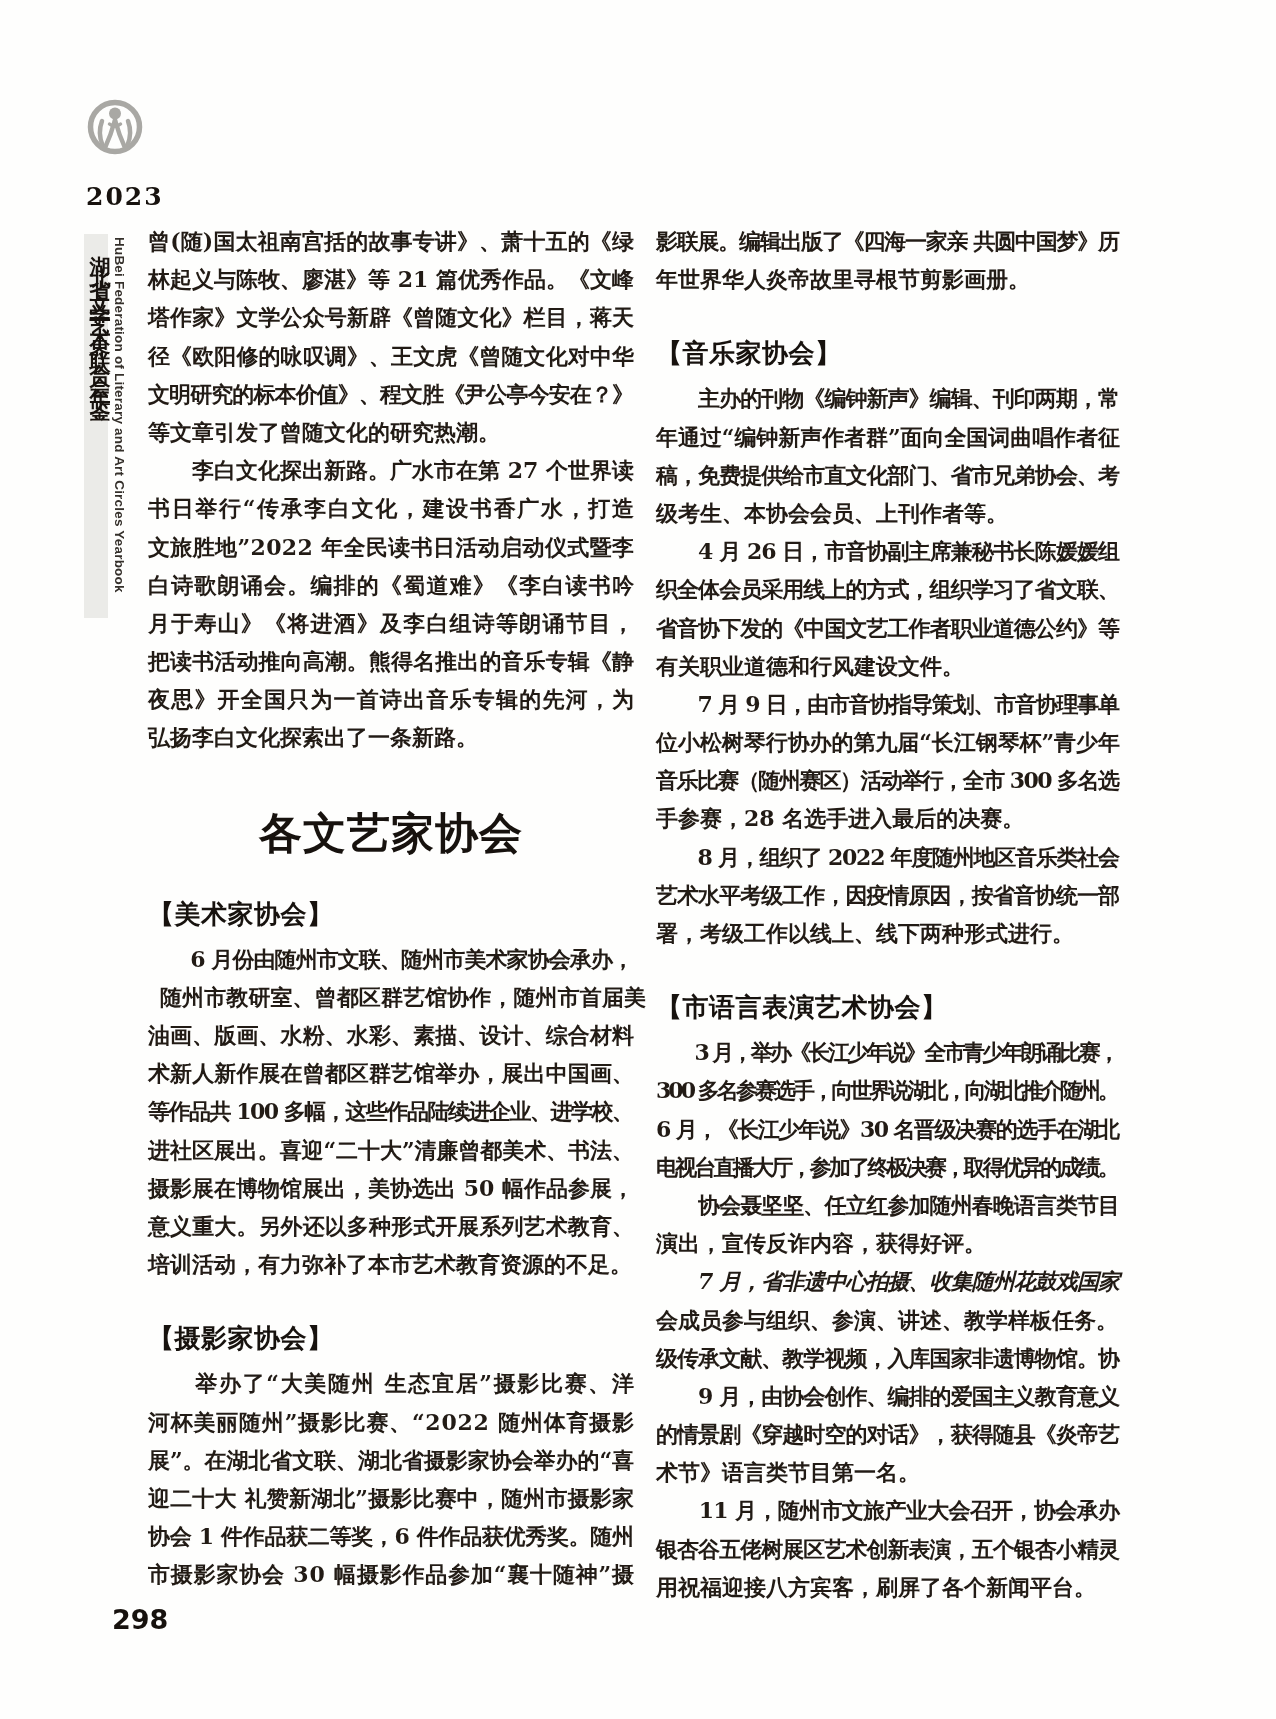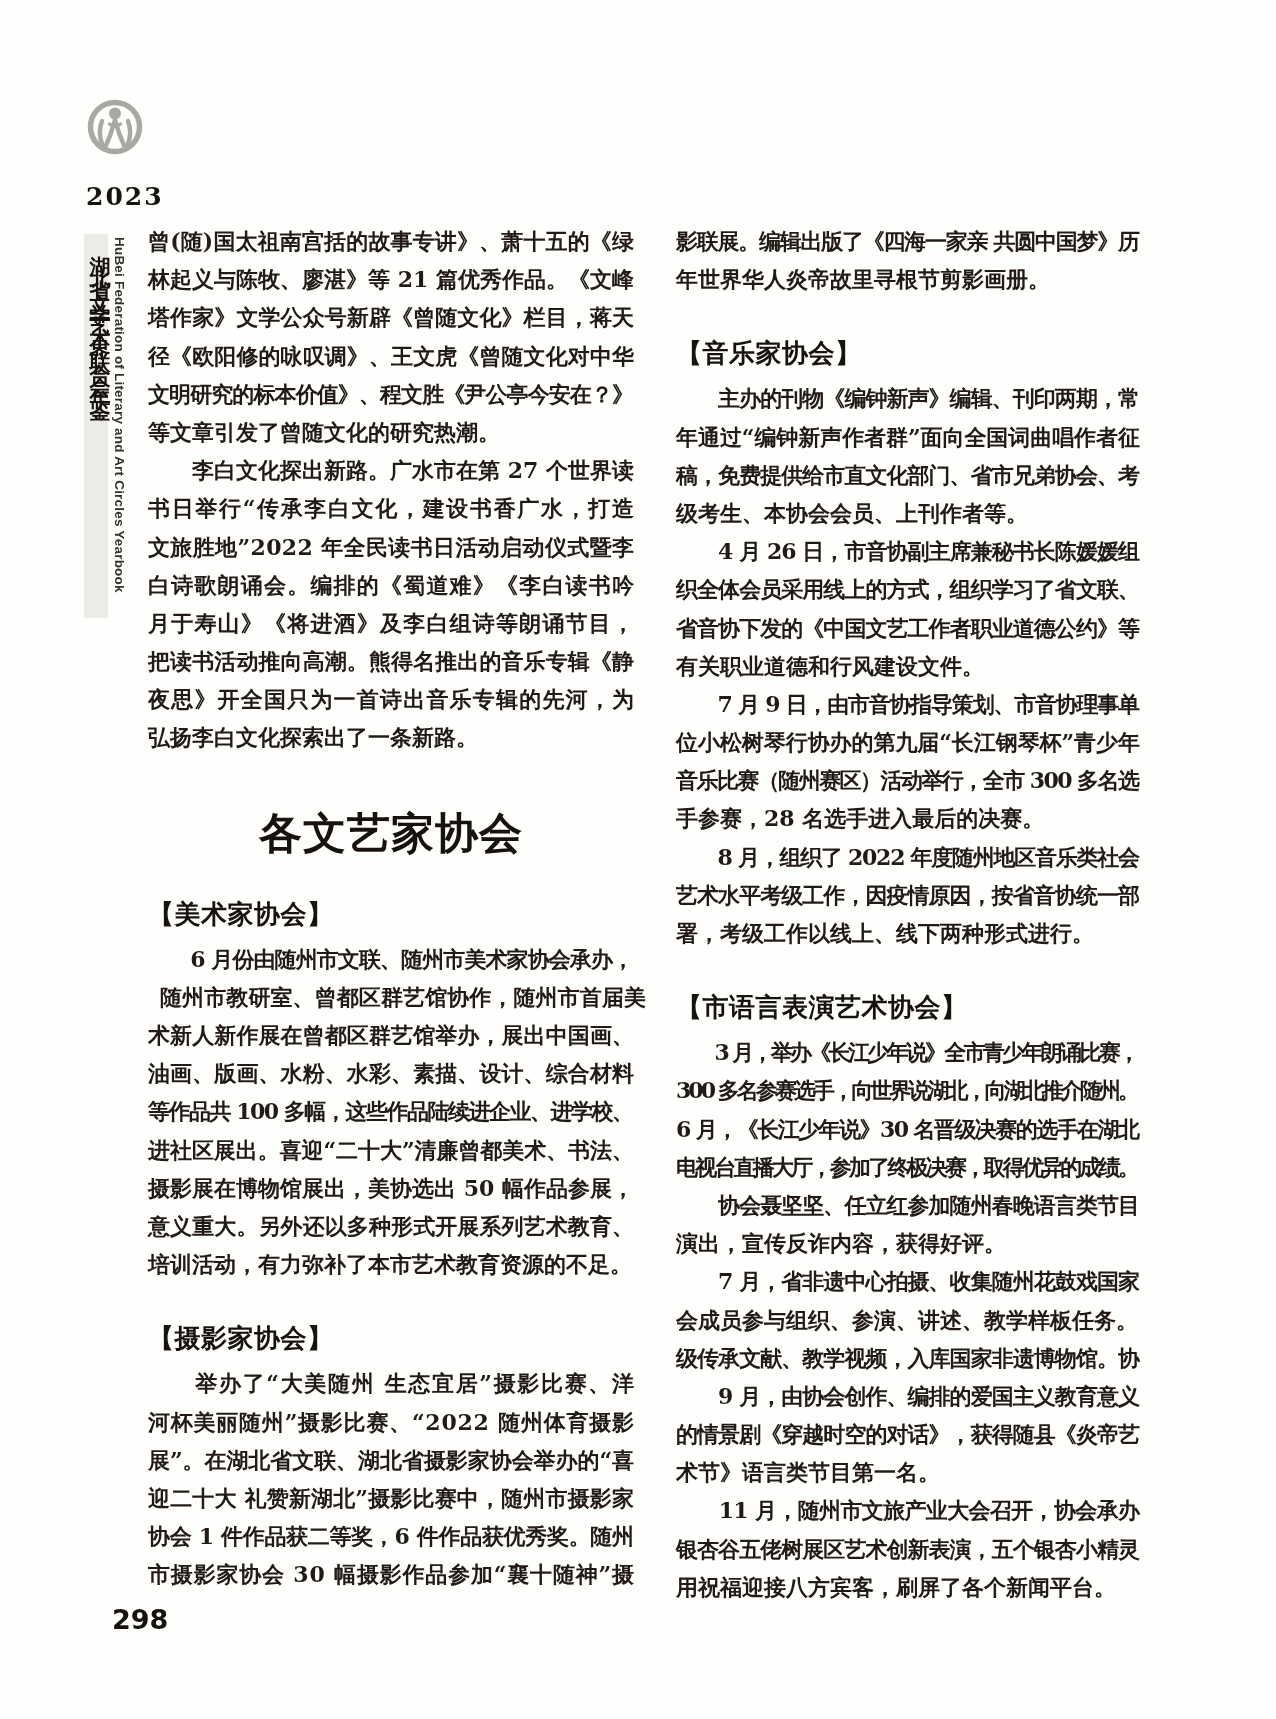--- a/index.html
+++ b/index.html
@@ -15,21 +15,21 @@
   .sidebar-cn{position:absolute;left:86px;top:239px;writing-mode:vertical-rl;text-orientation:upright;
         font-family:"DejaVu Sans","Liberation Sans",sans-serif;font-weight:700;
         font-size:21px;letter-spacing:12px;color:#17120e;}
   .sidebar-en{position:absolute;left:112px;top:237px;writing-mode:vertical-rl;
         font-family:"Liberation Sans","DejaVu Sans",sans-serif;font-weight:700;
         font-size:13.5px;letter-spacing:0.2px;color:#35302b;}
   
   .col{position:absolute;top:222px;font-family:"DejaVu Serif","Liberation Serif",serif;
        font-weight:600;font-size:22px;color:#221b15;}
   .col-left{left:148px;width:486px;}
-  .col-right{left:676px;width:464px;}
+  .col-right{left:656px;width:464px;}
   .line{height:38.2px;line-height:38.2px;white-space:nowrap;overflow:visible;}
   .line span{display:inline-block;white-space:nowrap;}
   .title{font-family:"DejaVu Sans","Liberation Sans",sans-serif;font-weight:700;
          font-size:43px;height:52px;line-height:52px;text-align:center;
          margin-top:50px;letter-spacing:1px;color:#17120e;}
   .heading{font-family:Liberation Sans, sans-serif;font-weight:700;
          font-size:26px;height:38px;line-height:38px;margin-top:36px;margin-bottom:7px;
          letter-spacing:0.5px;color:#17120e;}
   .pagenum{position:absolute;left:112px;top:1604px;
          font-family:"DejaVu Sans","Liberation Sans",sans-serif;font-weight:700;
@@ -73,22 +73,22 @@
         <div class="line fill"><span style="letter-spacing: 1.2px;">月于寿山》《将进酒》及李白组诗等朗诵节目，</span></div>
         <div class="line fill"><span style="letter-spacing: 0.0952381px;">把读书活动推向高潮。熊得名推出的音乐专辑《静</span></div>
         <div class="line fill"><span style="letter-spacing: 1.2px;">夜思》开全国只为一首诗出音乐专辑的先河，为</span></div>
         <div class="line"><span>弘扬李白文化探索出了一条新路。</span></div>
       </div>
       <div class="title">各文艺家协会</div>
       <div class="heading">【美术家协会】</div>
       <div class="para">
         <div class="line fill"><span style="letter-spacing: -0.911685px;">　　6 月份由随州市文联、随州市美术家协会承办，</span></div>
         <div class="line fill"><span style="letter-spacing: 0.0952381px; padding-left: 12px;">随州市教研室、曾都区群艺馆协作，随州市首届美</span></div>
+        <div class="line fill"><span style="letter-spacing: 0.0952381px;">油画、版画、水粉、水彩、素描、设计、综合材料</span></div>
         <div class="line fill"><span style="letter-spacing: 0.0952381px;">术新人新作展在曾都区群艺馆举办，展出中国画、</span></div>
-        <div class="line fill"><span style="letter-spacing: 0.0952381px;">油画、版画、水粉、水彩、素描、设计、综合材料</span></div>
         <div class="line fill"><span style="letter-spacing: -1.49px;">等作品共 100 多幅，这些作品陆续进企业、进学校、</span></div>
         <div class="line fill"><span style="letter-spacing: -0.0596591px;">进社区展出。喜迎“二十大”清廉曾都美术、书法、</span></div>
         <div class="line fill"><span style="letter-spacing: 0.00271739px;">摄影展在博物馆展出，美协选出 50 幅作品参展，</span></div>
         <div class="line fill"><span style="letter-spacing: 0.0952381px;">意义重大。另外还以多种形式开展系列艺术教育、</span></div>
         <div class="line"><span>培训活动，有力弥补了本市艺术教育资源的不足。</span></div>
       </div>
       <div class="heading">【摄影家协会】</div>
       <div class="para">
         <div class="line fill"><span style="letter-spacing: 1.66815px;">　　举办了“大美随州 生态宜居”摄影比赛、洋</span></div>
         <div class="line fill"><span style="letter-spacing: 0.773777px;">河杯美丽随州”摄影比赛、“2022 随州体育摄影</span></div>
@@ -132,21 +132,21 @@
         <div class="line fill"><span style="letter-spacing: -2.70703px;">　　3 月，举办《长江少年说》全市青少年朗诵比赛，</span></div>
         <div class="line fill"><span style="letter-spacing: -2.94375px;">300 多名参赛选手，向世界说湖北，向湖北推介随州。</span></div>
         <div class="line fill"><span style="letter-spacing: -1.55208px;">6 月，《长江少年说》30 名晋级决赛的选手在湖北</span></div>
         <div class="line"><span style="letter-spacing: -2.78261px;">电视台直播大厅，参加了终极决赛，取得优异的成绩。</span></div>
       </div>
       <div class="para">
         <div class="line fill"><span style="letter-spacing: -0.952381px;">　　协会聂坚坚、任立红参加随州春晚语言类节目</span></div>
         <div class="line"><span>演出，宣传反诈内容，获得好评。</span></div>
       </div>
       <div class="para">
-        <div class="line fill"><span style="letter-spacing: -0.953125px;">　　7 月，省非遗中心拍摄、收集随州花鼓戏国家</span></div>
+        <div class="line fill"><span style="letter-spacing: -0.953125px; font-style: italic;">　　7 月，省非遗中心拍摄、收集随州花鼓戏国家</span></div>
         <div class="line"><span>会成员参与组织、参演、讲述、教学样板任务。</span></div>
         <div class="line fill"><span style="letter-spacing: -0.952381px;">级传承文献、教学视频，入库国家非遗博物馆。协</span></div>
       </div>
       <div class="para">
         <div class="line fill"><span style="letter-spacing: -0.953125px;">　　9 月，由协会创作、编排的爱国主义教育意义</span></div>
         <div class="line fill"><span style="letter-spacing: -0.952381px;">的情景剧《穿越时空的对话》，获得随县《炎帝艺</span></div>
         <div class="line"><span>术节》语言类节目第一名。</span></div>
       </div>
       <div class="para">
         <div class="line fill"><span style="letter-spacing: -0.649148px;">　　11 月，随州市文旅产业大会召开，协会承办</span></div>

